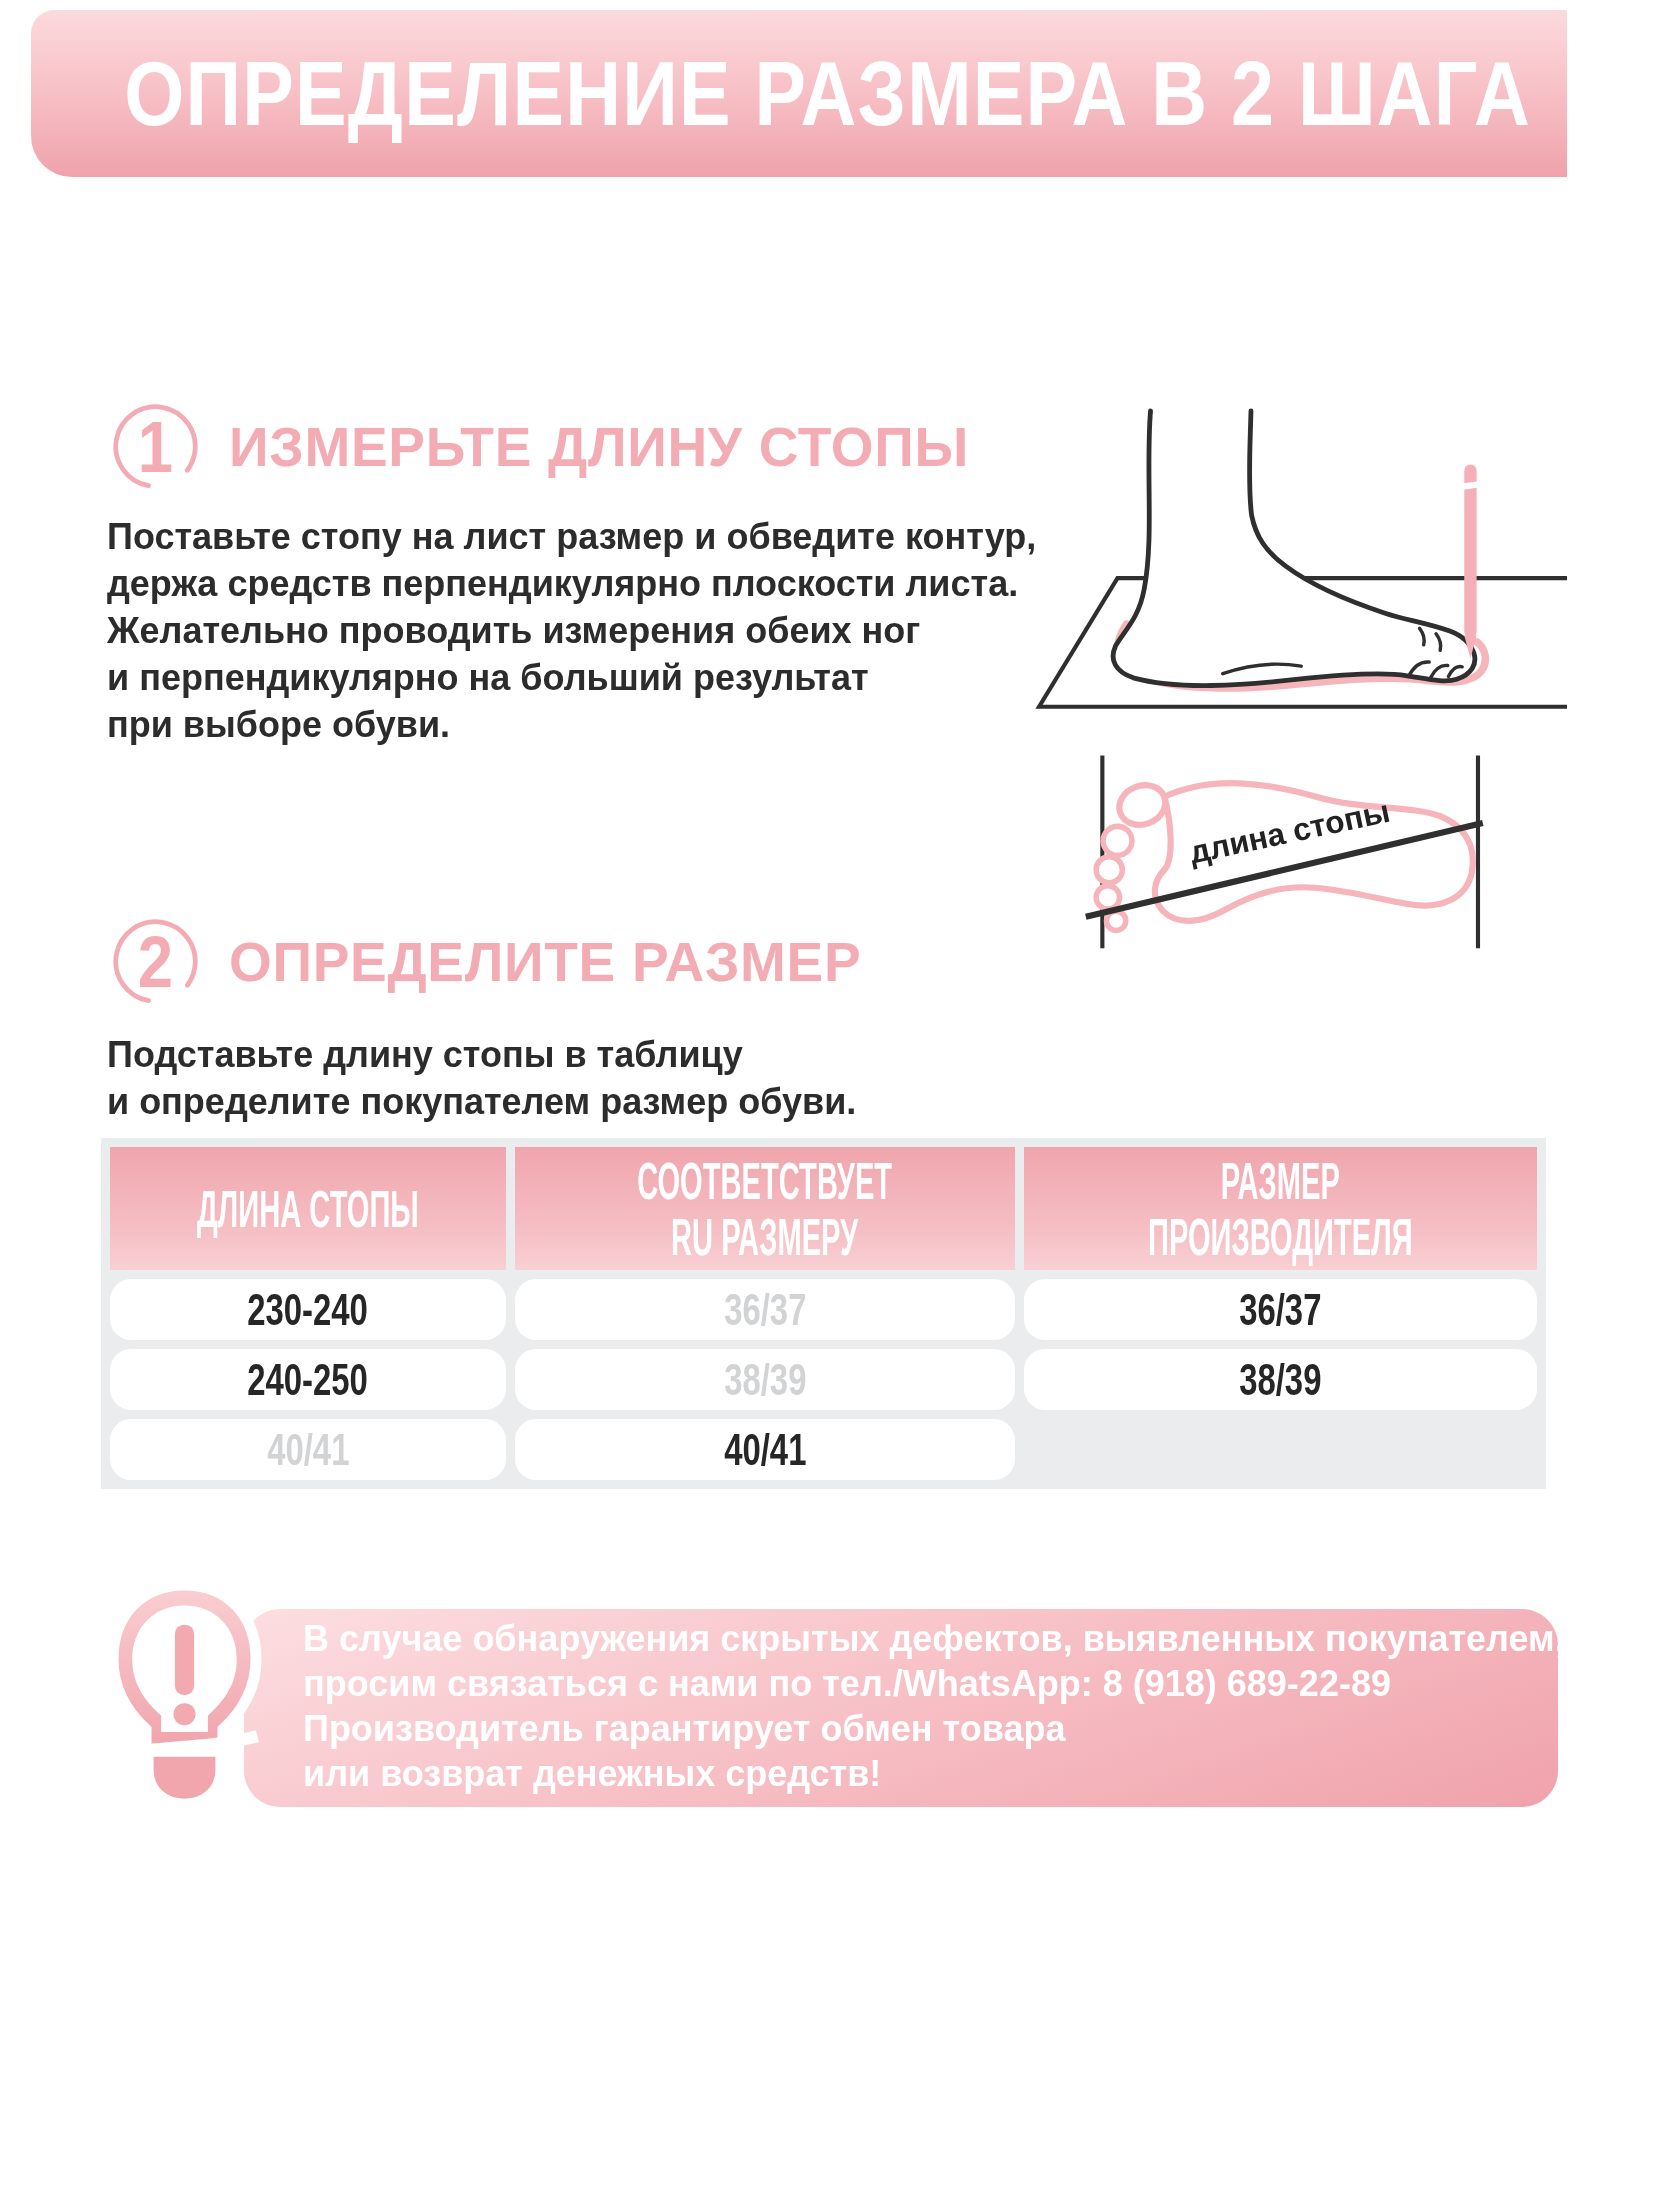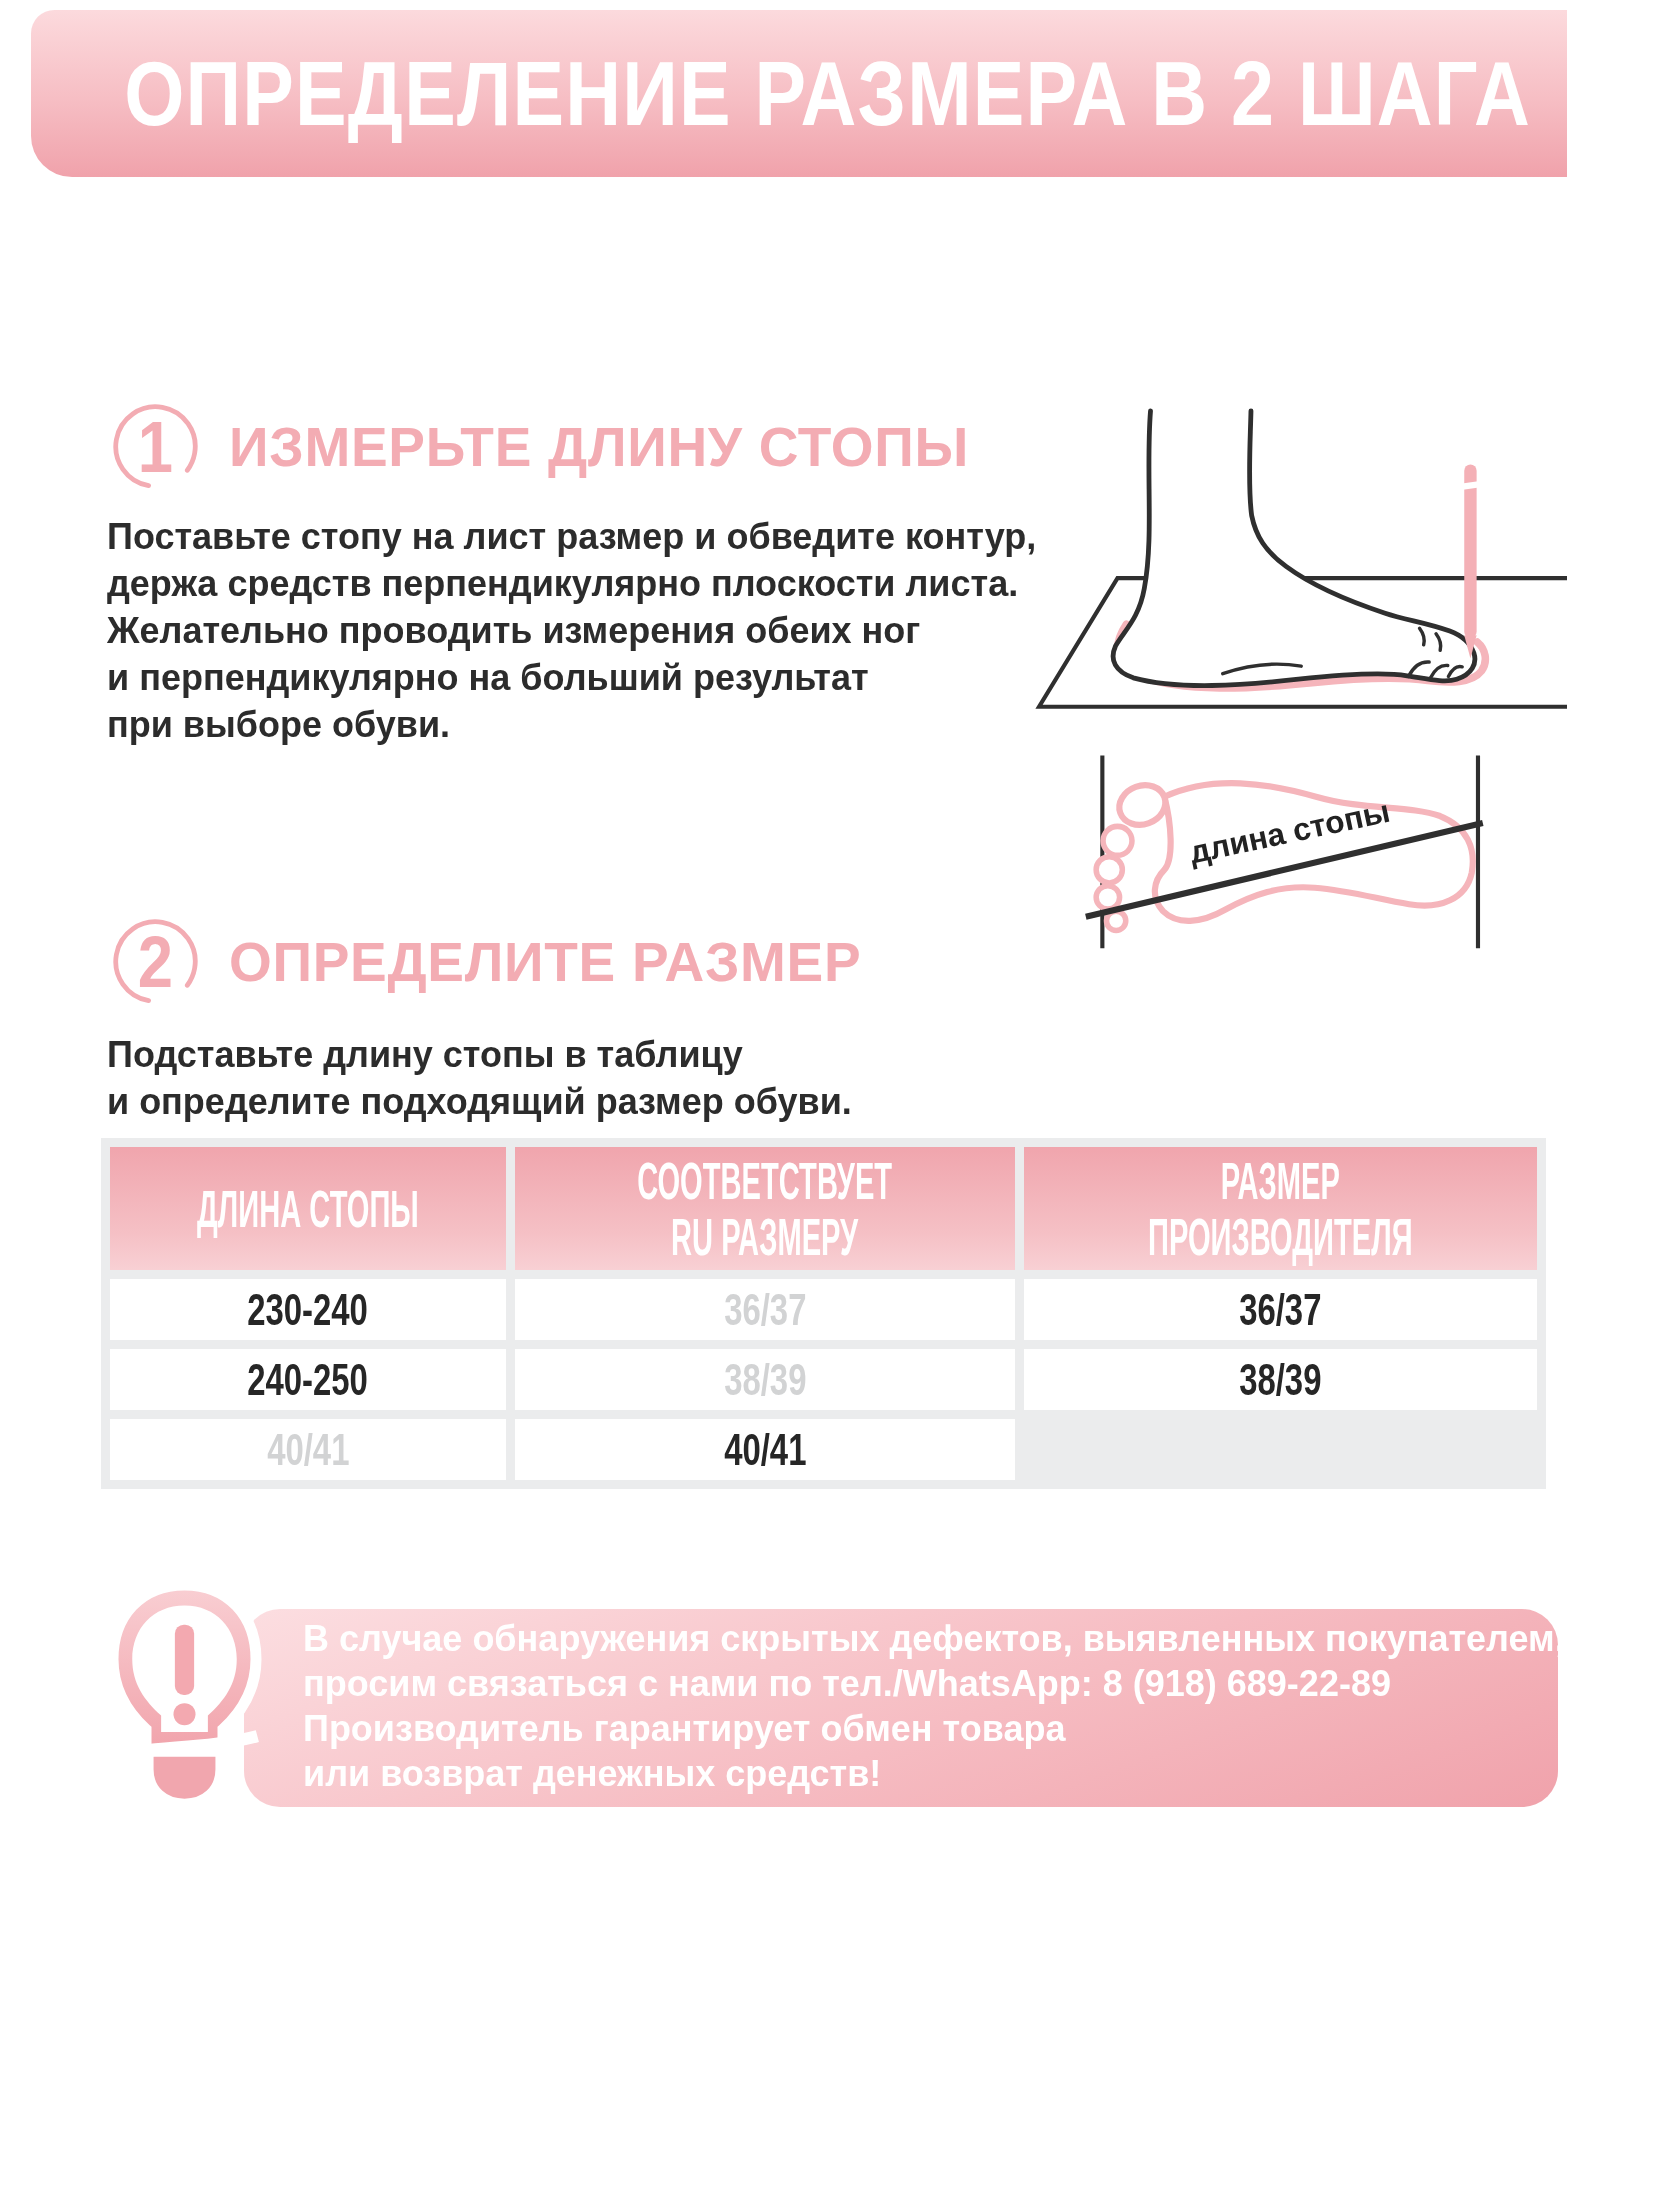--- a/index.html
+++ b/index.html
@@ -47,21 +47,21 @@
     grid-template-rows:123px 61px 61px 61px;
   }
   .th{
     background:linear-gradient(180deg,#f0a5ad 0%,#f5c0c5 70%,#f8d0d4 100%);
     display:flex;align-items:center;justify-content:center;text-align:center;
   }
   .th-text{
     color:#ffffff;font-size:52px;font-weight:bold;line-height:56px;
     display:inline-block;transform:scaleX(0.56);white-space:nowrap;
   }
-  .td{background:#ffffff;display:flex;align-items:center;justify-content:center;}
+  .td{background:#ffffff;display:flex;align-items:center;justify-content:center;border-radius:21px;}
   .td-text{
     color:#262626;font-size:45px;font-weight:bold;
     display:inline-block;transform:scaleX(0.73);white-space:nowrap;
   }
   .td-text.muted{color:#d2d3d4;}
   
   .notice{
     position:absolute;left:244px;top:1609px;width:1314px;height:198px;box-sizing:border-box;
     border-radius:36px;
     background:linear-gradient(160deg,#fcdee1 0%,#f6bcc2 55%,#f0a2ab 100%);
@@ -146,21 +146,21 @@
       <svg viewBox="0 0 127 127">
         <circle cx="63.5" cy="63.5" r="58" fill="none" stroke="#f3acb3" stroke-width="7" stroke-linecap="round" stroke-dasharray="300 65" transform="rotate(100 63.5 63.5)"></circle>
       </svg>
       <span class="badge-num">2</span>
     </div>
     <span class="step-title">ОПРЕДЕЛИТЕ РАЗМЕР</span>
   </div>
 
   <div class="para para-2">
     <div class="text-line">Подставьте длину стопы в таблицу</div>
-    <div class="text-line">и определите подходящий размер обуви.</div>
+    <div class="text-line">и определите покупателем размер обуви.</div>
   </div>
 
   <div class="size-table">
     <div class="th">
       <span class="th-text">ДЛИНА СТОПЫ</span>
     </div>
     <div class="th">
       <span class="th-text">
         <span style="display:block">СООТВЕТСТВУЕТ</span>
         <span style="display:block">RU РАЗМЕРУ</span>

